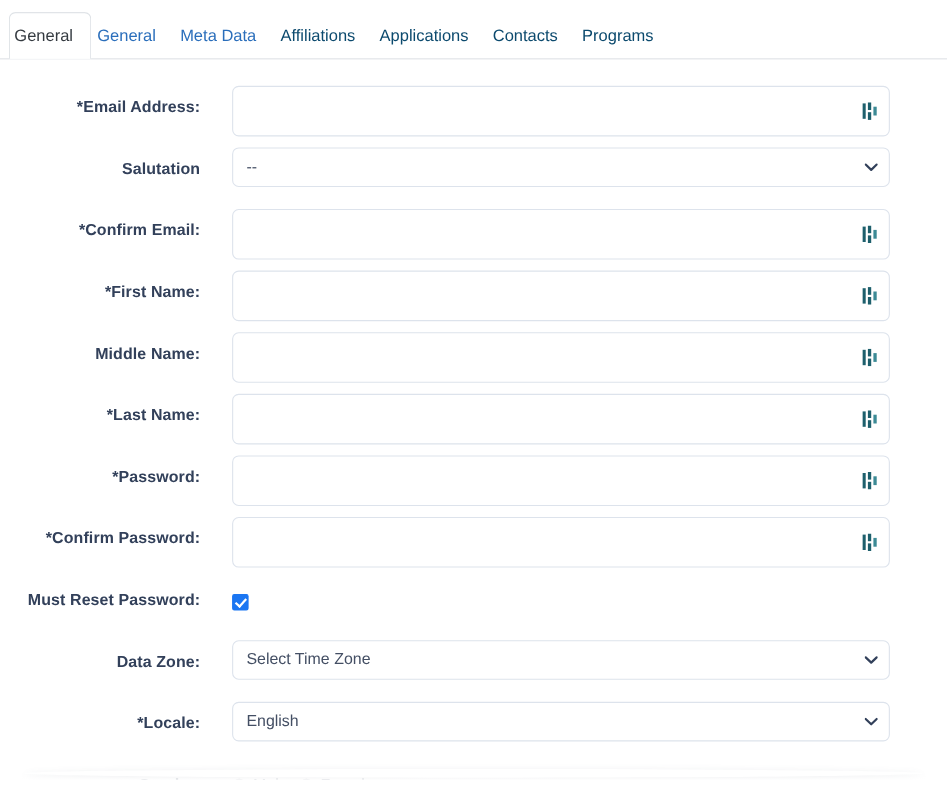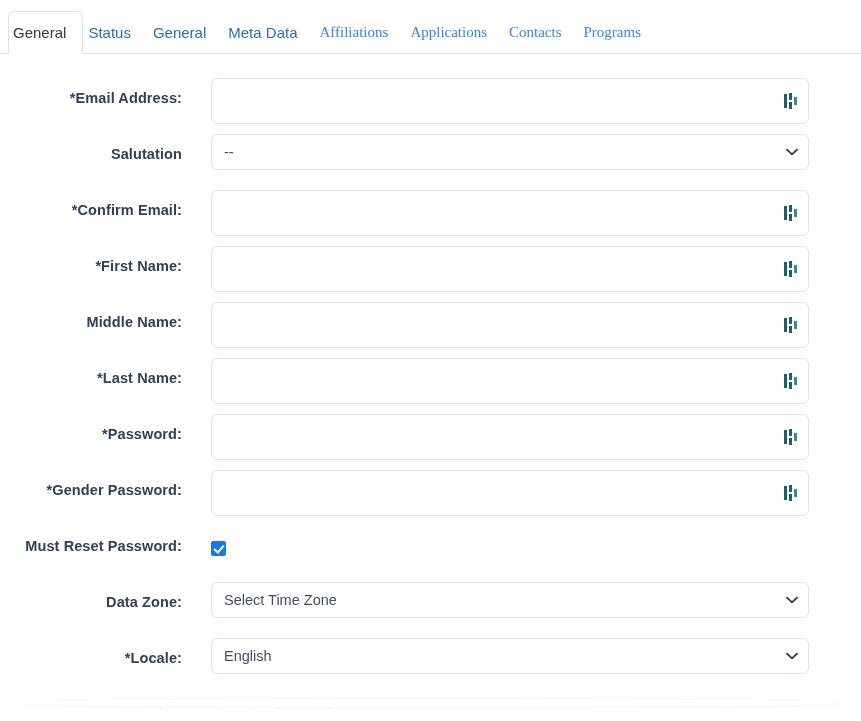--- a/index.html
+++ b/index.html
@@ -49,23 +49,22 @@
     white-space: nowrap;
     cursor: pointer;
     background: transparent;
   }
   .tab.active {
     color: #343a40;
     background: #ffffff;
     border-color: #dee2e6 #dee2e6 #ffffff;
   }
   .tab.disabled {
-    color: #3b82f6;
+    color: #0c4a6e;
     cursor: default;
-    font-family: Liberation Serif, serif;
   }
 
   
   .form {
     padding-top: 24px;
   }
   .row {
     display: flex;
     align-items: flex-start;
     height: 56px;
@@ -229,21 +228,20 @@
     box-shadow: 0 3px 8px rgba(90,100,120,0.20);
   }
 </style>
 </head>
 <body>
 
 <div class="page">
 
   <div class="tabbar">
     <div class="tab active"><span>General</span></div>
-    <div class="tab"><span>Status</span></div>
     <div class="tab"><span>General</span></div>
     <div class="tab"><span>Meta Data</span></div>
     <div class="tab disabled"><span>Affiliations</span></div>
     <div class="tab disabled"><span>Applications</span></div>
     <div class="tab disabled"><span>Contacts</span></div>
     <div class="tab disabled"><span>Programs</span></div>
   </div>
 
   <div class="form">
 
@@ -358,21 +356,21 @@
             <rect x="5" y="0" width="3" height="7" fill="#1d5f6c"></rect>
             <rect x="5" y="9" width="3" height="7" fill="#1d5f6c"></rect>
             <rect x="10" y="4" width="3" height="8" fill="#3c8a95"></rect>
           </svg>
         </div>
       </div>
     </div>
 
     <div class="row">
       <div class="label-cell">
-        <span class="label">*Gender Password:</span>
+        <span class="label">*Confirm Password:</span>
       </div>
       <div class="field-cell">
         <div class="input-wrap">
           <input class="text-input" type="text" value="" style="">
           <svg class="grip-icon" viewBox="0 0 14 16">
             <rect x="0" y="1" width="3" height="14" fill="#1d5f6c"></rect>
             <rect x="5" y="0" width="3" height="7" fill="#1d5f6c"></rect>
             <rect x="5" y="9" width="3" height="7" fill="#1d5f6c"></rect>
             <rect x="10" y="4" width="3" height="8" fill="#3c8a95"></rect>
           </svg>

